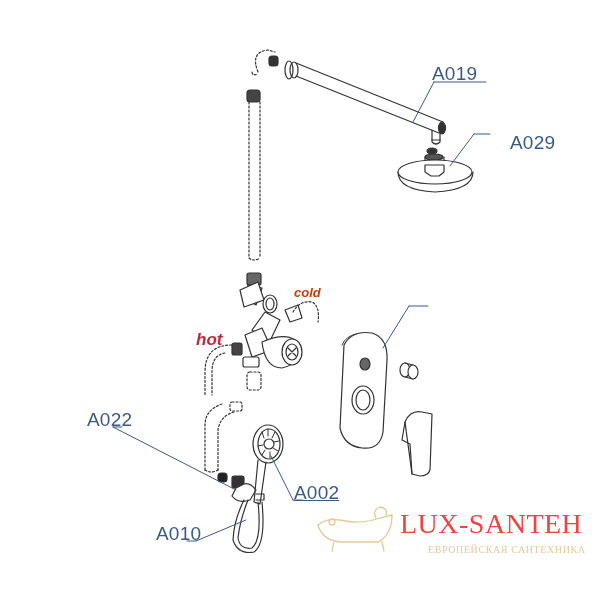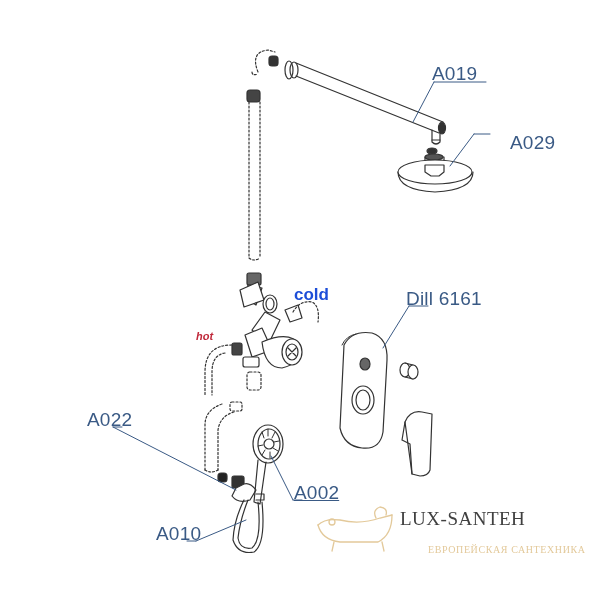--- a/index.html
+++ b/index.html
@@ -1,21 +1,21 @@
 <!DOCTYPE html>
 <html><head>
 <meta charset="utf-8">
 <style>
   html, body { margin:0; padding:0; background:#ffffff; }
   body { width:600px; height:600px; position:relative; overflow:hidden; font-family:"Liberation Sans", sans-serif; }
   .stage { position:absolute; left:0; top:0; width:600px; height:484px; }
   .label { position:absolute; color:#3a5a85; font-size:19px; letter-spacing:0.2px; white-space:nowrap; font-family:"Liberation Sans", sans-serif; }
-  .label-hot { position:absolute; color:#c0283a; font-size:11px; font-style:italic; font-weight:bold; font-family:"Liberation Sans", sans-serif; }
-  .label-cold { position:absolute; color:#1d4ed8; font-size:17px; font-weight:bold; font-family:"Liberation Sans", sans-serif; }
-  .brand { position:absolute; left:400px; top:508px; color:#404040; font-family:"Liberation Serif", serif; font-size:19px; letter-spacing:0.5px; white-space:nowrap; }
+  .label-hot { position:absolute; color:#c0283a; font-size:17px; font-style:italic; font-weight:bold; font-family:"Liberation Sans", sans-serif; }
+  .label-cold { position:absolute; color:#c2410c; font-size:13px; font-style:italic; font-weight:bold; font-family:"Liberation Sans", sans-serif; }
+  .brand { position:absolute; left:400px; top:508px; color:#ef4444; font-family:"Liberation Serif", serif; font-size:28px; letter-spacing:0.5px; white-space:nowrap; }
   .brand-sub { position:absolute; left:428px; top:544px; color:#e3c99a; font-family:"Liberation Serif", serif; font-size:10px; letter-spacing:0.6px; white-space:nowrap; }
   svg { position:absolute; left:0; top:0; }
 </style>
 </head>
 <body>
 
 <div class="stage">
 
   <svg width="600" height="600" viewBox="0 0 600 600">
     <g fill="none" stroke="#333" stroke-width="1.2" stroke-linecap="round" stroke-linejoin="round">
@@ -139,21 +139,20 @@
       <path d="M318 525 Q322 540 340 542 L378 542 Q392 535 392 515"></path>
       <circle cx="332" cy="522" r="3"></circle>
       <path d="M376 518 Q372 510 380 507 Q388 508 386 515"></path>
       <line x1="334" y1="542" x2="332" y2="551"></line>
       <line x1="382" y1="542" x2="384" y2="551"></line>
     </g>
   </svg>
 
   <span class="label" style="left:432px; top:63px;">A019</span>
   <span class="label" style="left:474px; top:132px;margin-left:36px;">A029</span>
-  <span class="label" style="left:406px; top:288px;">Dill 6161</span>
   <span class="label" style="left:87px; top:409px;">A022</span>
   <span class="label" style="left:294px; top:482px;text-decoration:underline;">A002</span>
   <span class="label" style="left:156px; top:523px;">A010</span>
 
   <span class="label-hot" style="left:196px; top:330px;">hot</span>
   <span class="label-cold" style="left:294px; top:285px;">cold</span>
 
   <span class="brand">LUX-SANTEH</span>
   <span class="brand-sub">ЕВРОПЕЙСКАЯ САНТЕХНИКА</span>
 </div>

